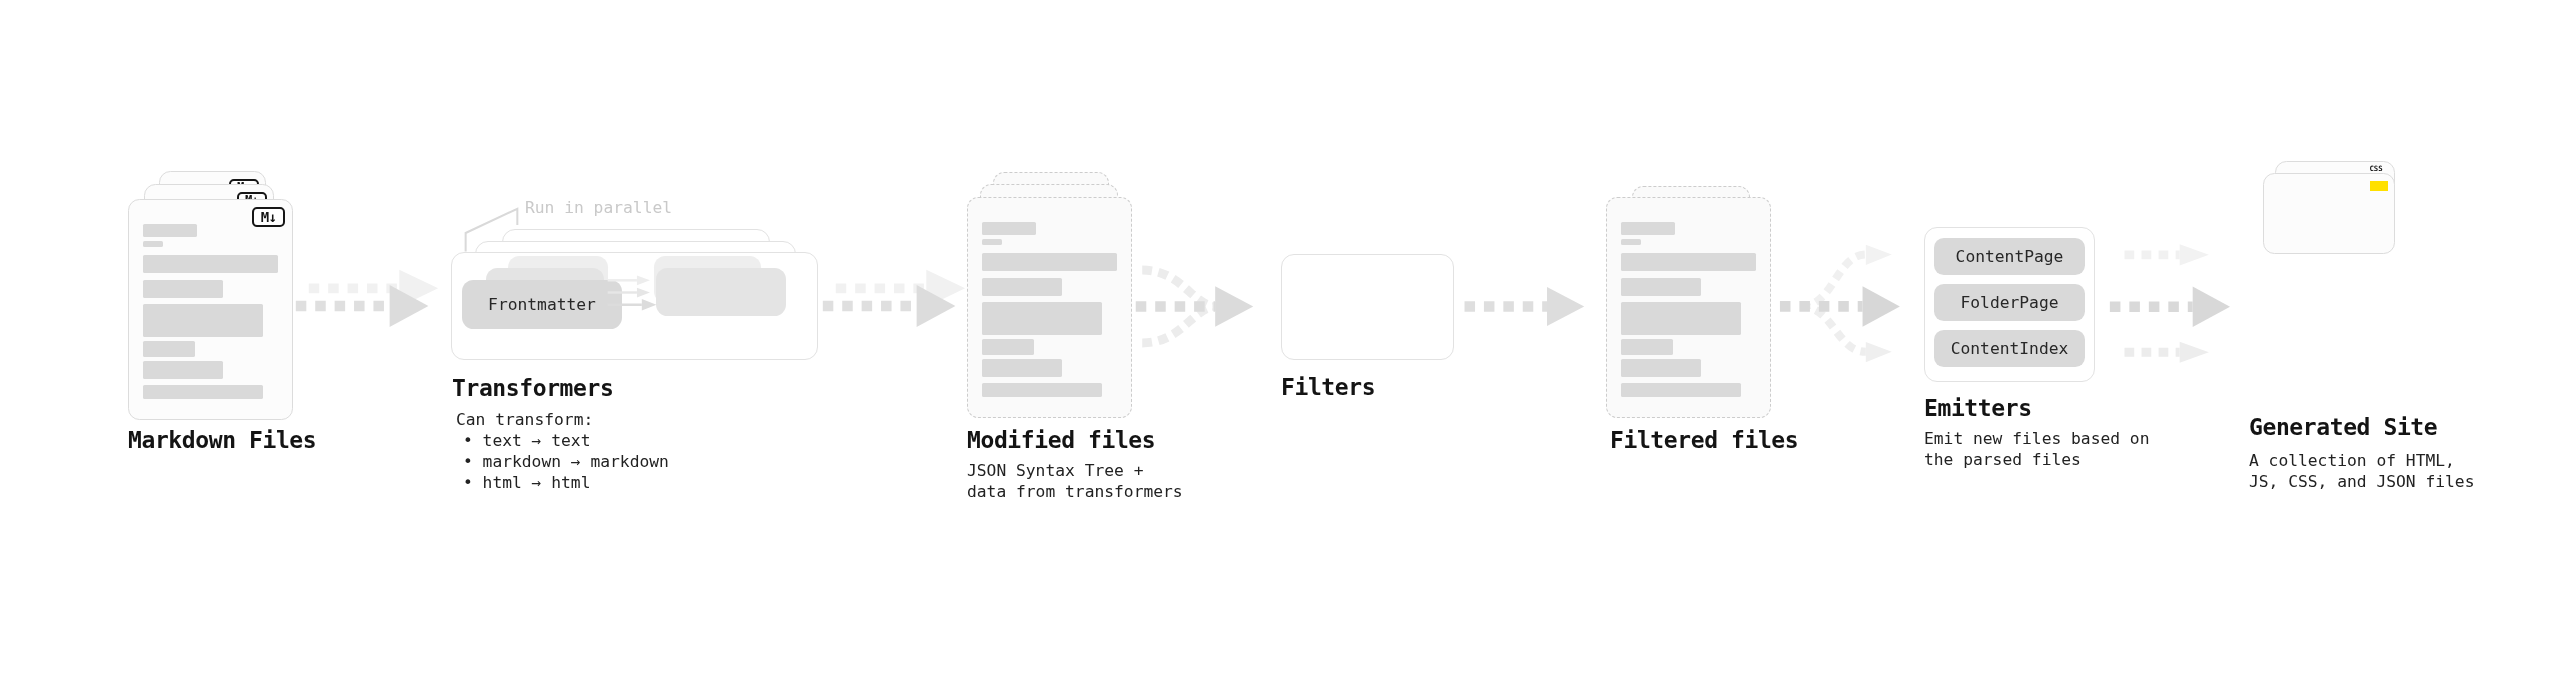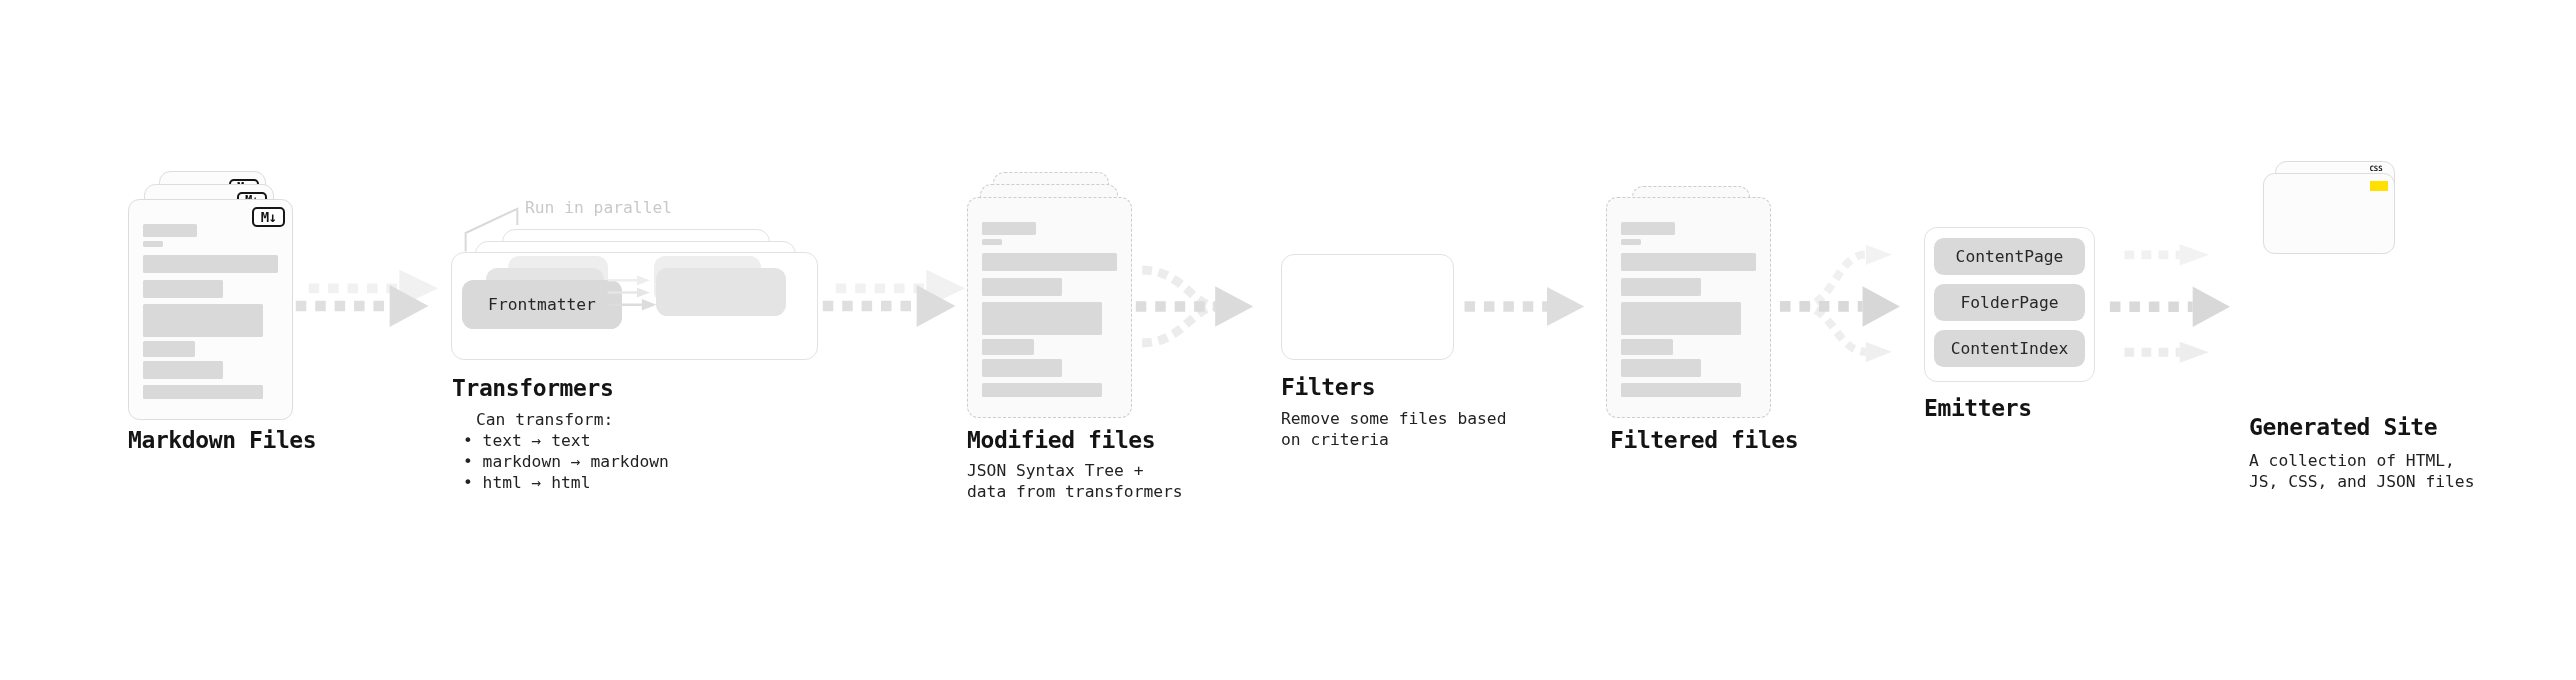--- a/index.html
+++ b/index.html
@@ -90,21 +90,21 @@
   <svg class="abs" style="left:606px;top:273px;" width="57" height="39" viewBox="0 0 70 48">
     <line x1="2" y1="9" x2="38" y2="9" stroke="#ededed" stroke-width="3"></line>
     <polygon points="38,3 54,9 38,15" fill="#ededed"></polygon>
     <line x1="2" y1="24" x2="38" y2="24" stroke="#e6e6e6" stroke-width="3"></line>
     <polygon points="38,18 54,24 38,30" fill="#e6e6e6"></polygon>
     <line x1="2" y1="39" x2="44" y2="39" stroke="#dcdcdc" stroke-width="3"></line>
     <polygon points="44,32 62,39 44,46" fill="#dcdcdc"></polygon>
   </svg>
 
   <div class="stage-title" style="left:452px;top:375px;">Transformers</div>
-  <div class="note-heading" style="left:476px;top:410px;">Can transform:</div>
+  <div class="note-heading" style="left:456px;top:410px;">Can transform:</div>
   <div class="bullet-line" style="left:463px;top:431px;">• text → text</div>
   <div class="bullet-line" style="left:463px;top:452px;">• markdown → markdown</div>
   <div class="bullet-line" style="left:463px;top:473px;">• html → html</div>
 
   <svg class="abs" style="left:821px;top:260px;" width="150" height="93" viewBox="0 0 185 115">
     <line x1="18" y1="35" x2="130" y2="35" stroke="#f1f1f1" stroke-width="12" stroke-dasharray="13 11"></line>
     <polygon points="130,12 178,35 130,58" fill="#f1f1f1"></polygon>
     <line x1="2" y1="57" x2="118" y2="57" stroke="#dfdfdf" stroke-width="13" stroke-dasharray="13 11"></line>
     <polygon points="118,31 166,57 118,83" fill="#dcdcdc"></polygon>
   </svg>
@@ -129,24 +129,20 @@
 
   <svg class="abs" style="left:1134px;top:253px;" width="134" height="107" viewBox="0 0 165 132">
     <path d="M 10 21 C 60 21 72 66 102 66" fill="none" stroke="#ececec" stroke-width="11" stroke-dasharray="12 8"></path>
     <path d="M 10 111 C 60 111 72 66 102 66" fill="none" stroke="#ececec" stroke-width="11" stroke-dasharray="12 8"></path>
     <line x1="2" y1="66" x2="100" y2="66" stroke="#dcdcdc" stroke-width="13" stroke-dasharray="13 11"></line>
     <polygon points="100,41 147,66 100,91" fill="#dbdbdb"></polygon>
   </svg>
 
   <div class="group-box" style="left:1281px;top:254px;width:173px;height:106px;"></div>
   <div class="stage-title" style="left:1281px;top:374px;">Filters</div>
-  <div class="stage-sub" style="left:1281px;top:408px;">
-    <div>Remove some files based</div>
-    <div>on criteria</div>
-  </div>
 
   <svg class="abs" style="left:1461px;top:279px;" width="130" height="55" viewBox="0 0 160 68">
     <line x1="4" y1="34" x2="106" y2="34" stroke="#dedede" stroke-width="13" stroke-dasharray="13 11"></line>
     <polygon points="106,10 152,34 106,58" fill="#dddddd"></polygon>
   </svg>
 
   <div class="doc dashed" style="left:1632px;top:186px;width:118px;height:65px;"></div>
   <div class="doc dashed" style="left:1606px;top:197px;width:165px;height:221px;">
       <div class="bar" style="top: 24.4px; width: 54px; height: 12.2px;"></div>
       <div class="bar" style="top: 41px; width: 19.5px; height: 5.7px;"></div>
@@ -166,20 +162,24 @@
     <polygon points="108,121 140,133 108,146" fill="#efefef"></polygon>
     <line x1="2" y1="77" x2="104" y2="77" stroke="#d9d9d9" stroke-width="13" stroke-dasharray="13 11"></line>
     <polygon points="104,52 150,77 104,102" fill="#d7d7d7"></polygon>
   </svg>
 
   <div class="group-box" style="left:1924px;top:227px;width:171px;height:155px;"></div>
   <div class="pill" style="left:1934px;top:238px;width:151px;height:37px;border-radius:9.8px;">ContentPage</div>
   <div class="pill" style="left:1934px;top:284px;width:151px;height:37px;border-radius:9.8px;">FolderPage</div>
   <div class="pill" style="left:1934px;top:330px;width:151px;height:37px;border-radius:9.8px;">ContentIndex</div>
   <div class="stage-title" style="left:1924px;top:395px;">Emitters</div>
+  <div class="stage-sub" style="left:1924px;top:428px;">
+    <div>Emit new files based on</div>
+    <div>the parsed files</div>
+  </div>
 
   <svg class="abs" style="left:2105px;top:244px;" width="138" height="124" viewBox="0 0 170 152">
     <line x1="24" y1="13" x2="92" y2="13" stroke="#f1f1f1" stroke-width="11" stroke-dasharray="12 9"></line>
     <polygon points="92,0 128,13 92,26" fill="#f2f2f2"></polygon>
     <line x1="6" y1="77" x2="108" y2="77" stroke="#d9d9d9" stroke-width="13" stroke-dasharray="13 11"></line>
     <polygon points="108,52 154,77 108,102" fill="#d8d8d8"></polygon>
     <line x1="24" y1="133" x2="92" y2="133" stroke="#ececec" stroke-width="11" stroke-dasharray="12 9"></line>
     <polygon points="92,120 128,133 92,146" fill="#ededed"></polygon>
   </svg>
 

